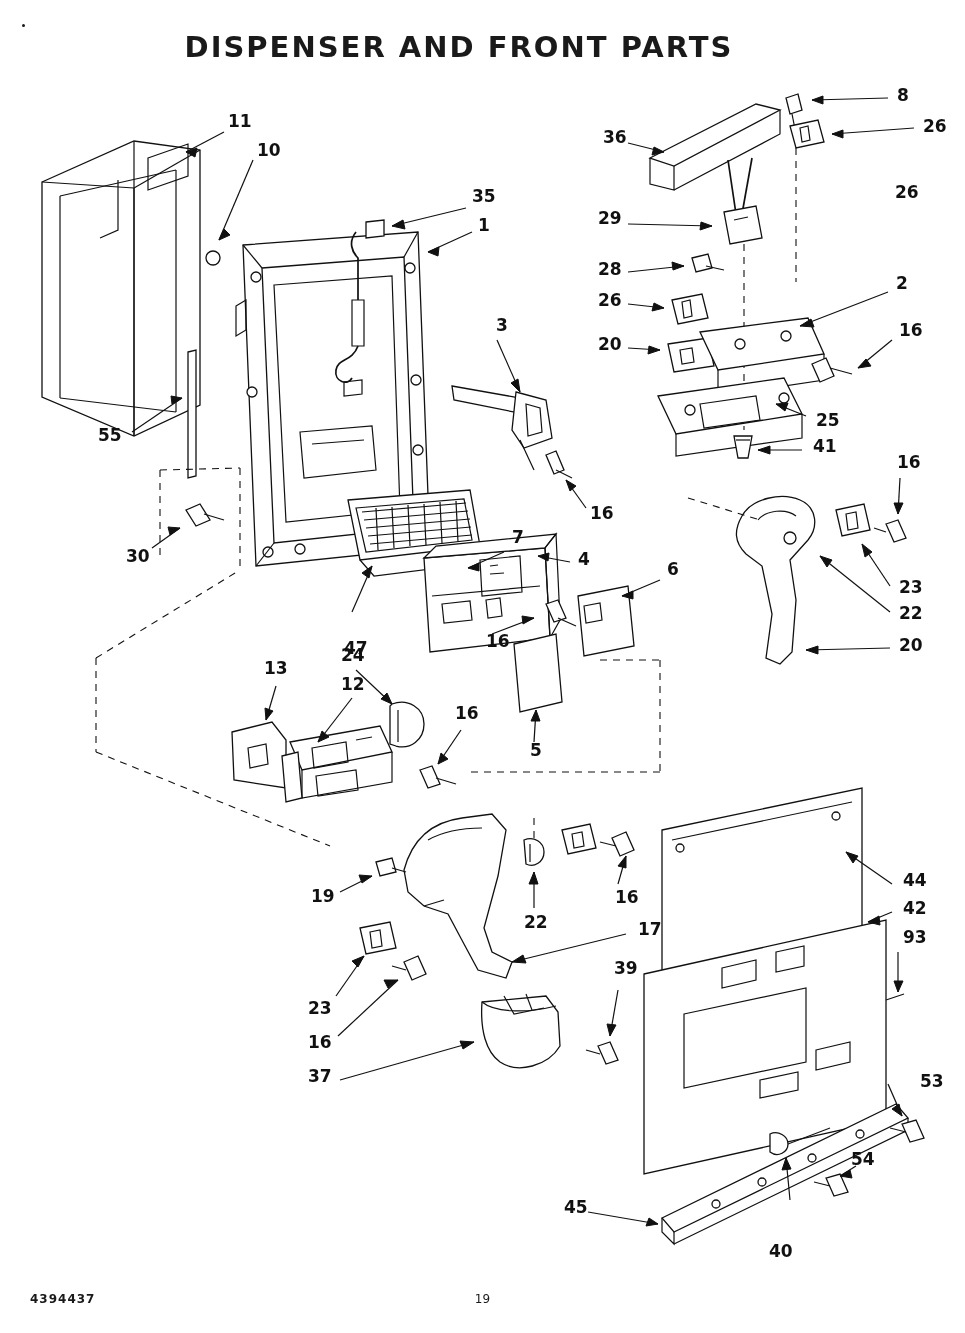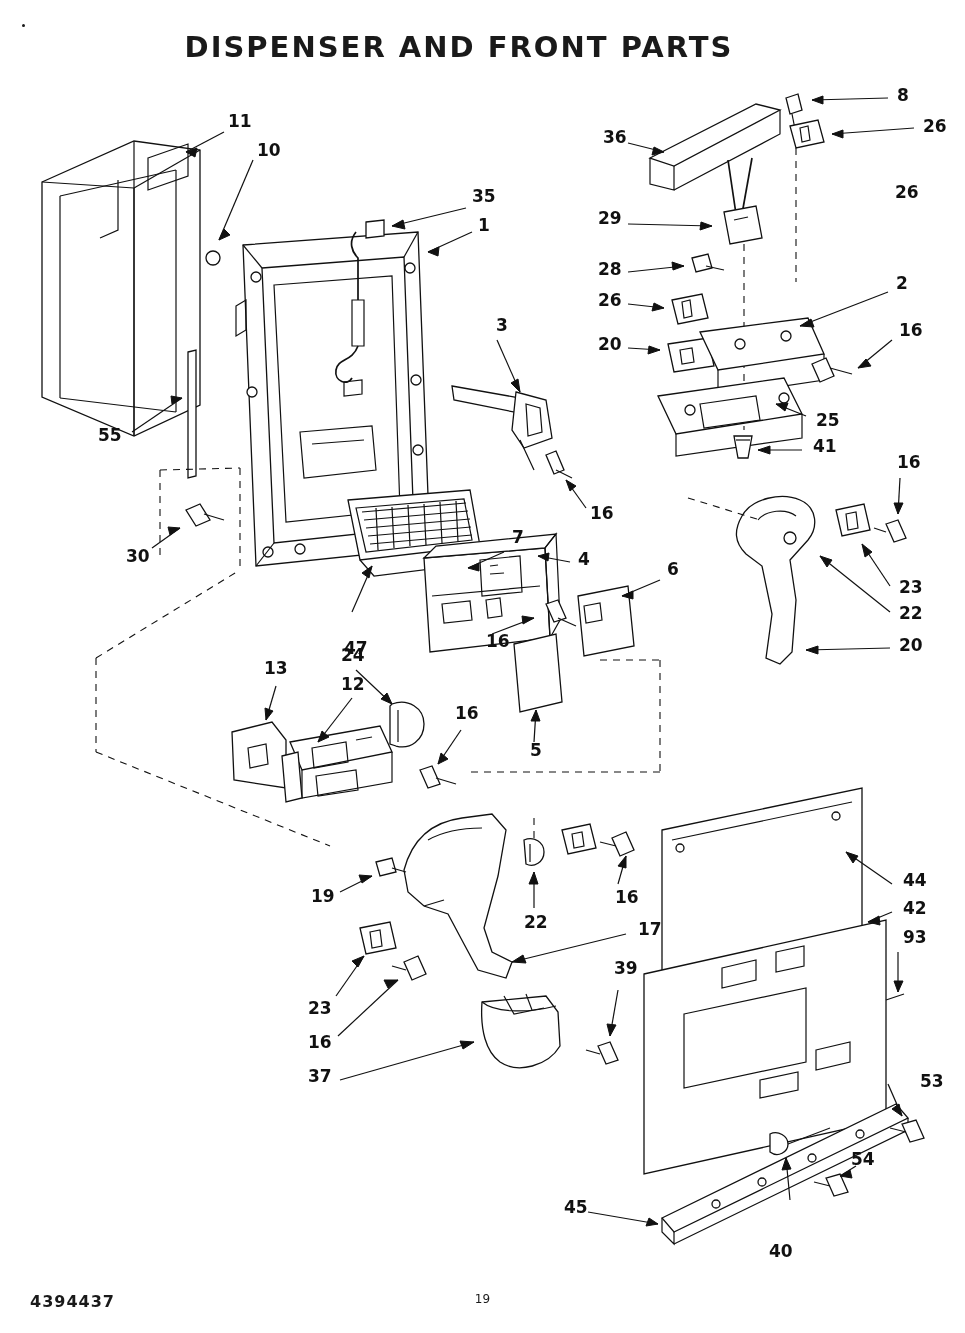--- a/index.html
+++ b/index.html
@@ -40,21 +40,21 @@
     font-size: 12px;
     letter-spacing: 0.5px;
     color: #1a1a1a;
   }
   .footer-left {
     position: absolute;
     left: 30px;
     top: 1292px;
     font-family: "DejaVu Sans", sans-serif;
     font-weight: bold;
-    font-size: 16px;
+    font-size: 12px;
     color: #1a1a1a;
     letter-spacing: 1px;
   }
   .footer-center {
     position: absolute;
     left: 0;
     top: 1292px;
     width: 965px;
     text-align: center;
     font-family: "DejaVu Sans", sans-serif;

